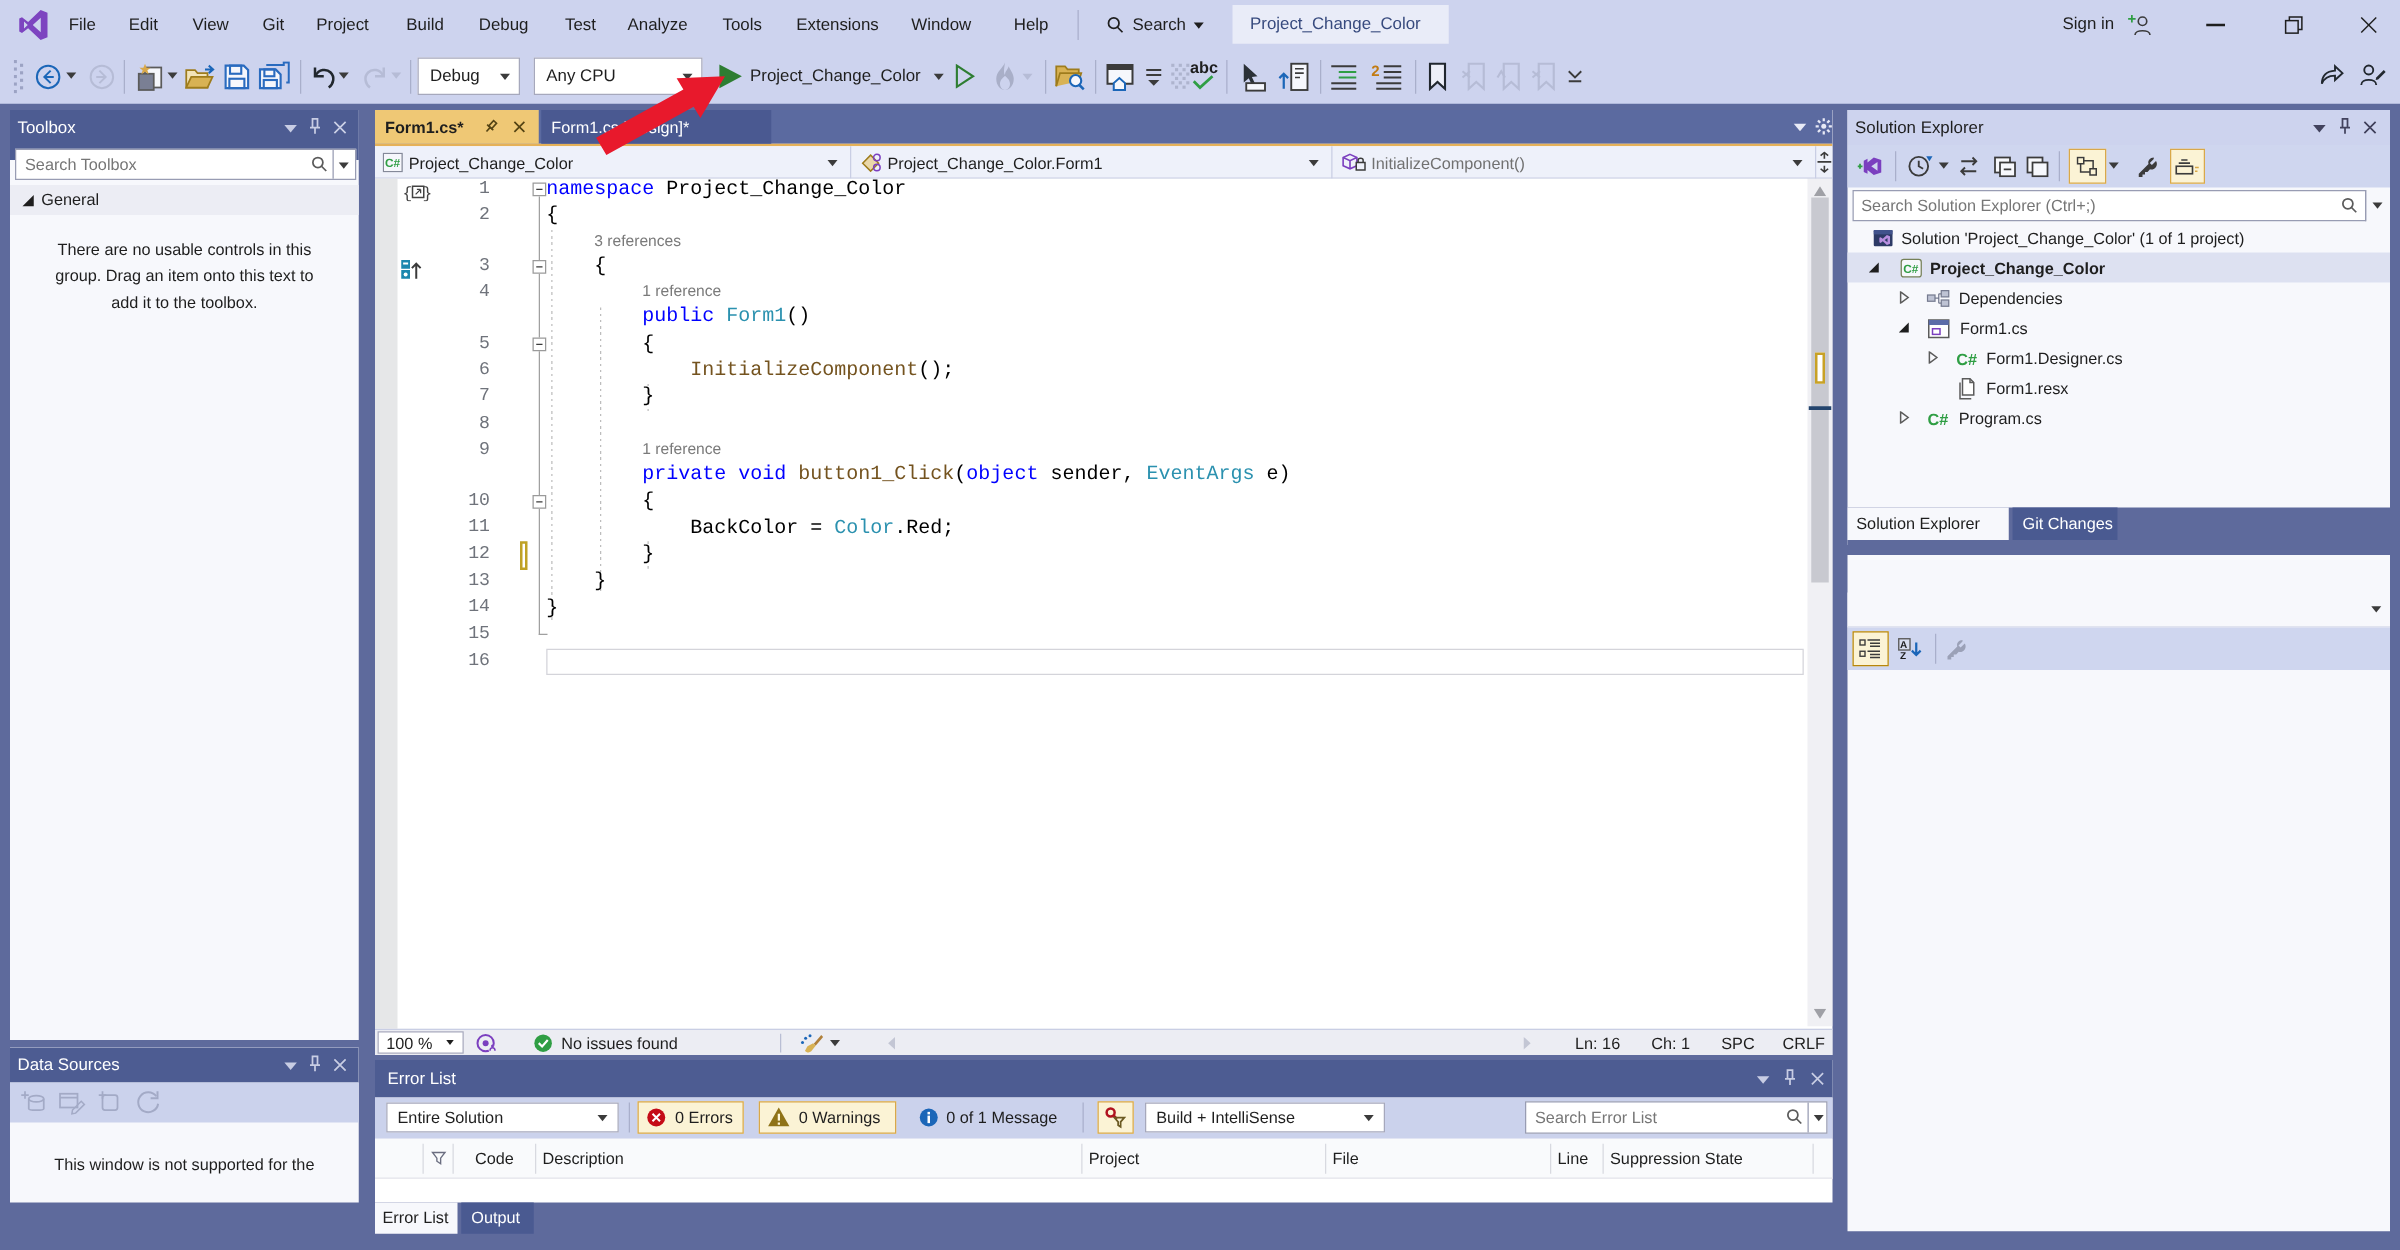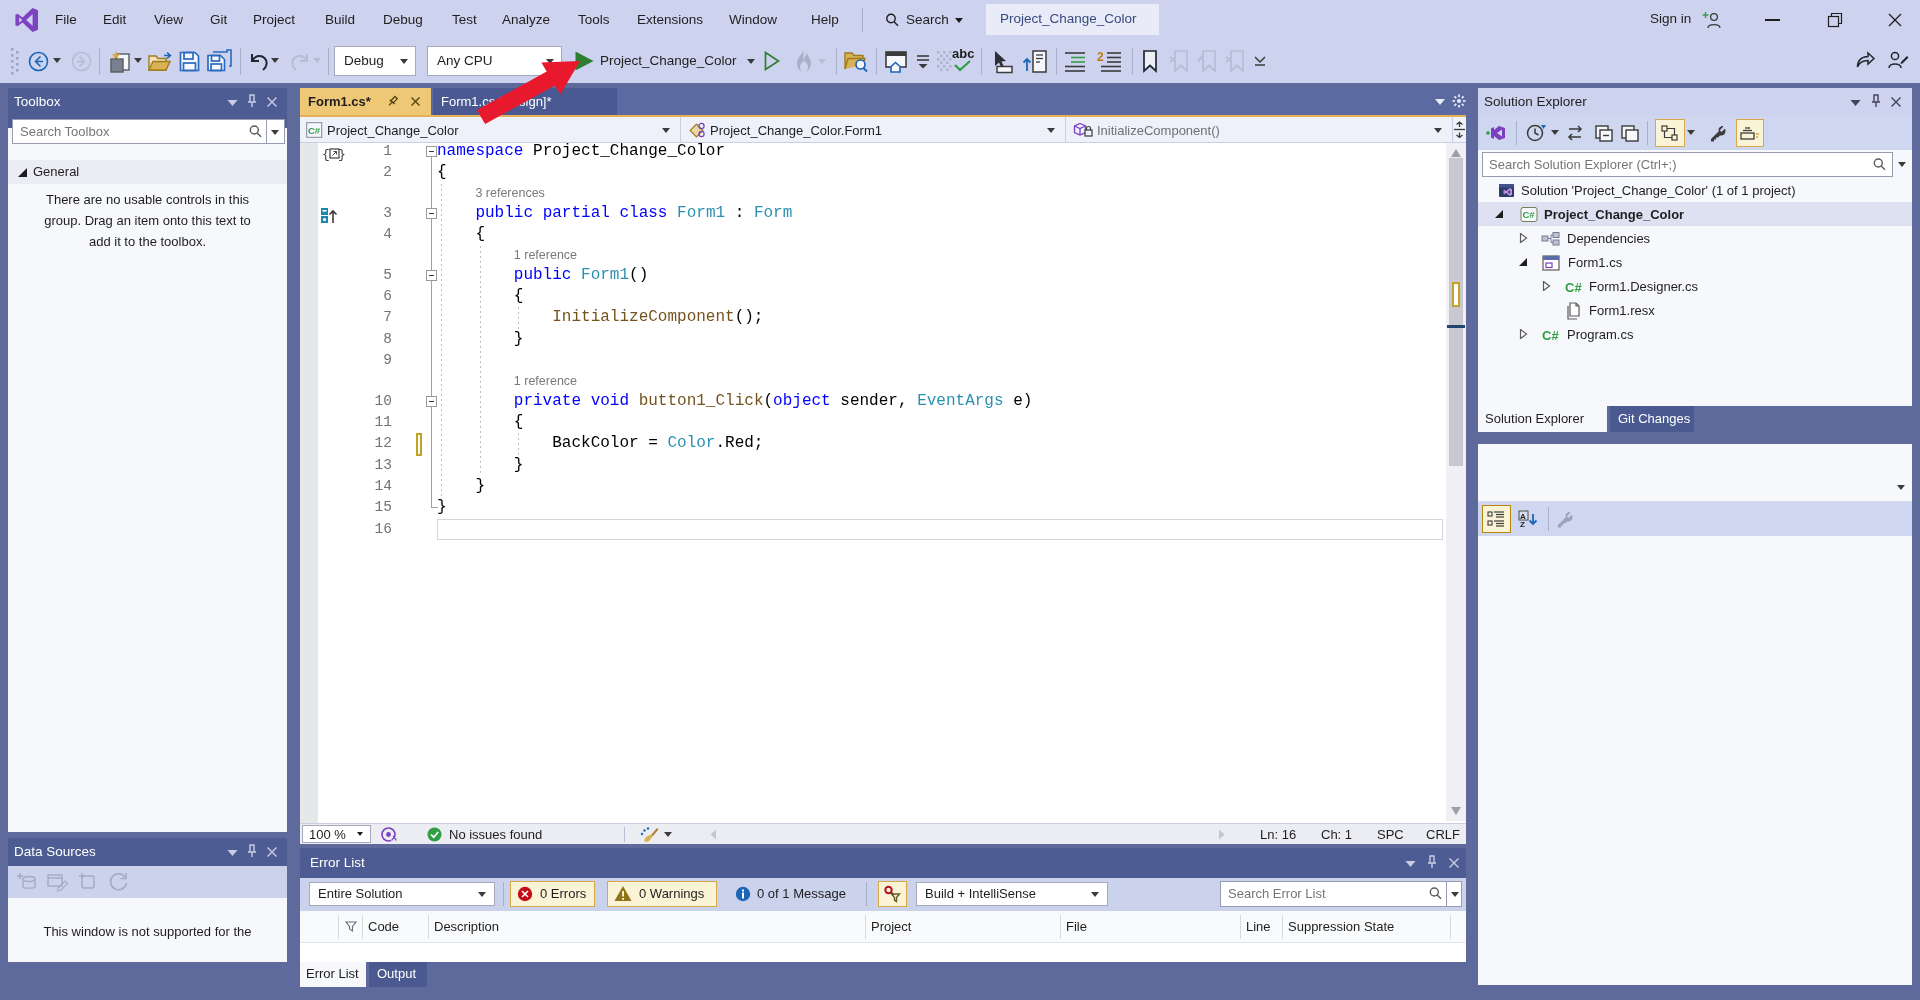--- a/index.html
+++ b/index.html
@@ -291,21 +291,21 @@
     </svg>
   </div>
   <div class="abs" style="left:4px;top:31px;width:273px;height:25px;background:#FFFFFF;border:1px solid #989CB3;box-sizing:border-box;"></div>
   <div class="abs ui" style="left:12px;top:36px;color:#767676;">Search Toolbox</div>
   <svg class="abs" style="left:240px;top:36px;" width="15" height="15" viewBox="0 0 15 15">
     <circle cx="6.3" cy="6" r="4" fill="none" stroke="#5B5B5B" stroke-width="1.4"></circle>
     <line x1="9.2" y1="9" x2="13" y2="12.8" stroke="#5B5B5B" stroke-width="1.4"></line>
   </svg>
   <div class="abs" style="left:258px;top:32px;width:1px;height:23px;background:#989CB3;"></div>
   <div class="abs caret" style="left:263px;top:42px;border-top-color:#3B3B3B;"></div>
-  <div class="abs" style="left:0;top:72px;width:279px;height:24px;background:#ECEDF4;">
+  <div class="abs" style="left:0;top:60px;width:279px;height:24px;background:#ECEDF4;">
     <svg class="abs" style="left:9px;top:7px;" width="11" height="11" viewBox="0 0 11 11">
         <path d="M10 1 L10 10 L1 10 Z" fill="#1E1E1E"></path>
       </svg>
     <div class="abs ui" style="left:25px;top:4px;">General</div>
   </div>
   <div class="abs ui" style="left:0;top:101px;width:279px;text-align:center;line-height:21px;">
     There are no usable controls in this<br>group. Drag an item onto this text to<br>add it to the toolbox.
   </div>
 </div>
 
@@ -467,21 +467,20 @@
   <div class="abs ig" style="left:180px;top:158px;height:230px;"></div>
   <div class="abs ig" style="left:218px;top:219px;height:22px;"></div>
   <div class="abs ig" style="left:218px;top:345px;height:22px;"></div>
 
   <div class="abs" style="left:137px;top:431px;width:1006px;height:21px;border:1px solid #D4D4DA;box-sizing:border-box;"></div>
 
   <div class="abs" id="code" style="left:137px;top:53px;width:1000px;">
     <div class="codeline"><span class="k">namespace</span> Project_Change_Color</div>
     <div class="codeline">{</div>
     <div class="lens" style="padding-left:38.4px;">3 references</div>
-    <div class="codeline">    <span class="k">public</span> <span class="k">partial</span> <span class="k">class</span> <span class="t">Form1</span> : <span class="t">Form</span></div>
     <div class="codeline">    {</div>
     <div class="lens" style="padding-left:76.8px;">1 reference</div>
     <div class="codeline">        <span class="k">public</span> <span class="t">Form1</span>()</div>
     <div class="codeline">        {</div>
     <div class="codeline">            <span class="m">InitializeComponent</span>();</div>
     <div class="codeline">        }</div>
     <div class="codeline"> </div>
     <div class="lens" style="padding-left:76.8px;">1 reference</div>
     <div class="codeline">        <span class="k">private</span> <span class="k">void</span> <span class="m">button1_Click</span>(<span class="k">object</span> sender, <span class="t">EventArgs</span> e)</div>
     <div class="codeline">        {</div>
@@ -597,21 +596,21 @@
     </svg>
     <div class="abs" style="left:1146px;top:4px;width:1px;height:24px;background:#989CB3;"></div>
     <div class="abs caret" style="left:1151px;top:14px;border-top-color:#3B3B3B;"></div>
   </div>
   <div class="abs" style="left:0;top:63px;width:1166px;height:32px;background:#F9FAFC;border-bottom:1px solid #E3E4EA;box-sizing:border-box;">
     <div class="abs" style="left:38px;top:4px;width:1px;height:24px;background:#D8D9E0;"></div>
     <svg class="abs" style="left:44px;top:8px;" width="14" height="14" viewBox="0 0 14 14">
       <path d="M2 3 L12 3 L8.5 7.5 L8.5 12 L5.5 10 L5.5 7.5 Z" fill="none" stroke="#6B6E80" stroke-width="1.1"></path>
     </svg>
     <div class="abs" style="left:62px;top:4px;width:1px;height:24px;background:#D8D9E0;"></div>
-    <div class="abs ui" style="left:68px;top:8px;">Code</div>
+    <div class="abs ui" style="left:80px;top:8px;">Code</div>
     <div class="abs" style="left:128px;top:4px;width:1px;height:24px;background:#D8D9E0;"></div>
     <div class="abs ui" style="left:134px;top:8px;">Description</div>
     <div class="abs" style="left:565px;top:4px;width:1px;height:24px;background:#D8D9E0;"></div>
     <div class="abs ui" style="left:571px;top:8px;">Project</div>
     <div class="abs" style="left:760px;top:4px;width:1px;height:24px;background:#D8D9E0;"></div>
     <div class="abs ui" style="left:766px;top:8px;">File</div>
     <div class="abs" style="left:940px;top:4px;width:1px;height:24px;background:#D8D9E0;"></div>
     <div class="abs ui" style="left:946px;top:8px;">Line</div>
     <div class="abs" style="left:982px;top:4px;width:1px;height:24px;background:#D8D9E0;"></div>
     <div class="abs ui" style="left:988px;top:8px;">Suppression State</div>

